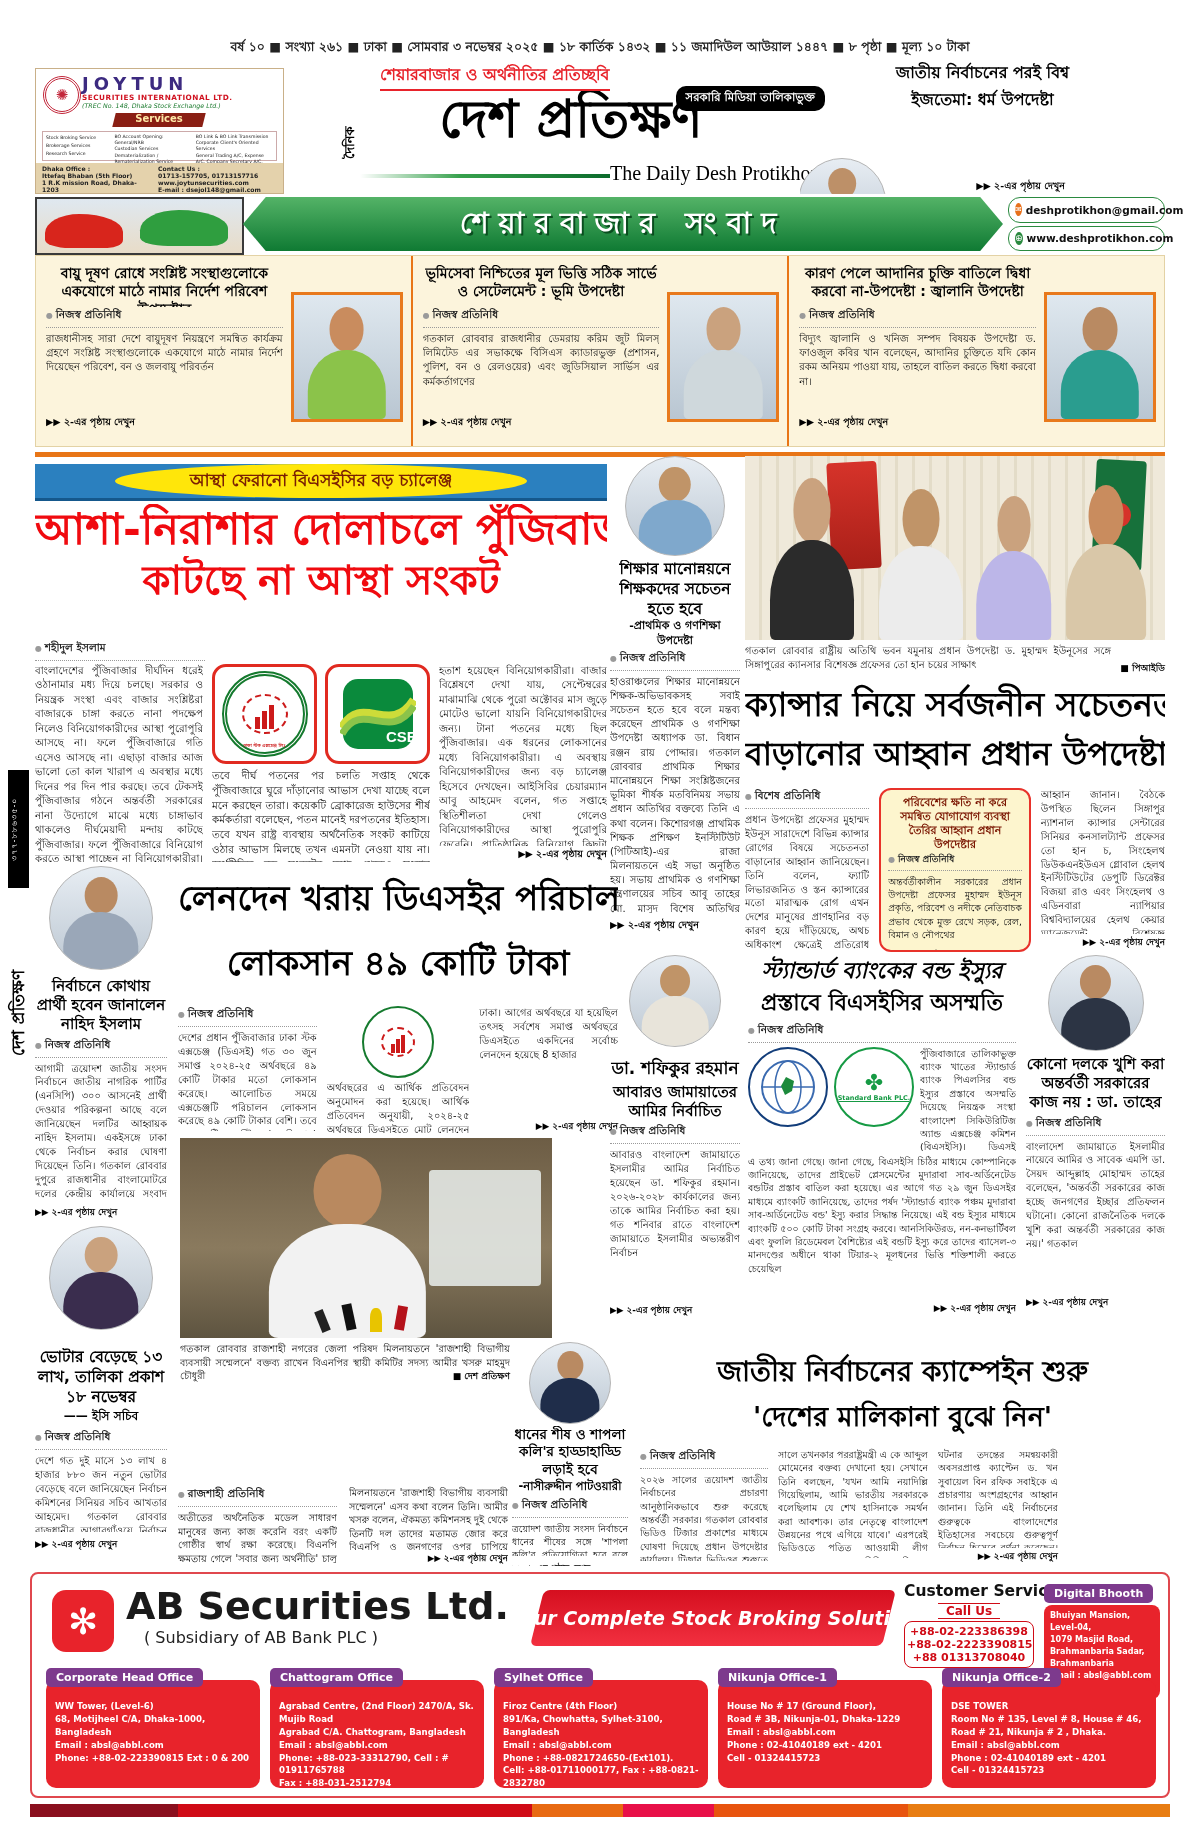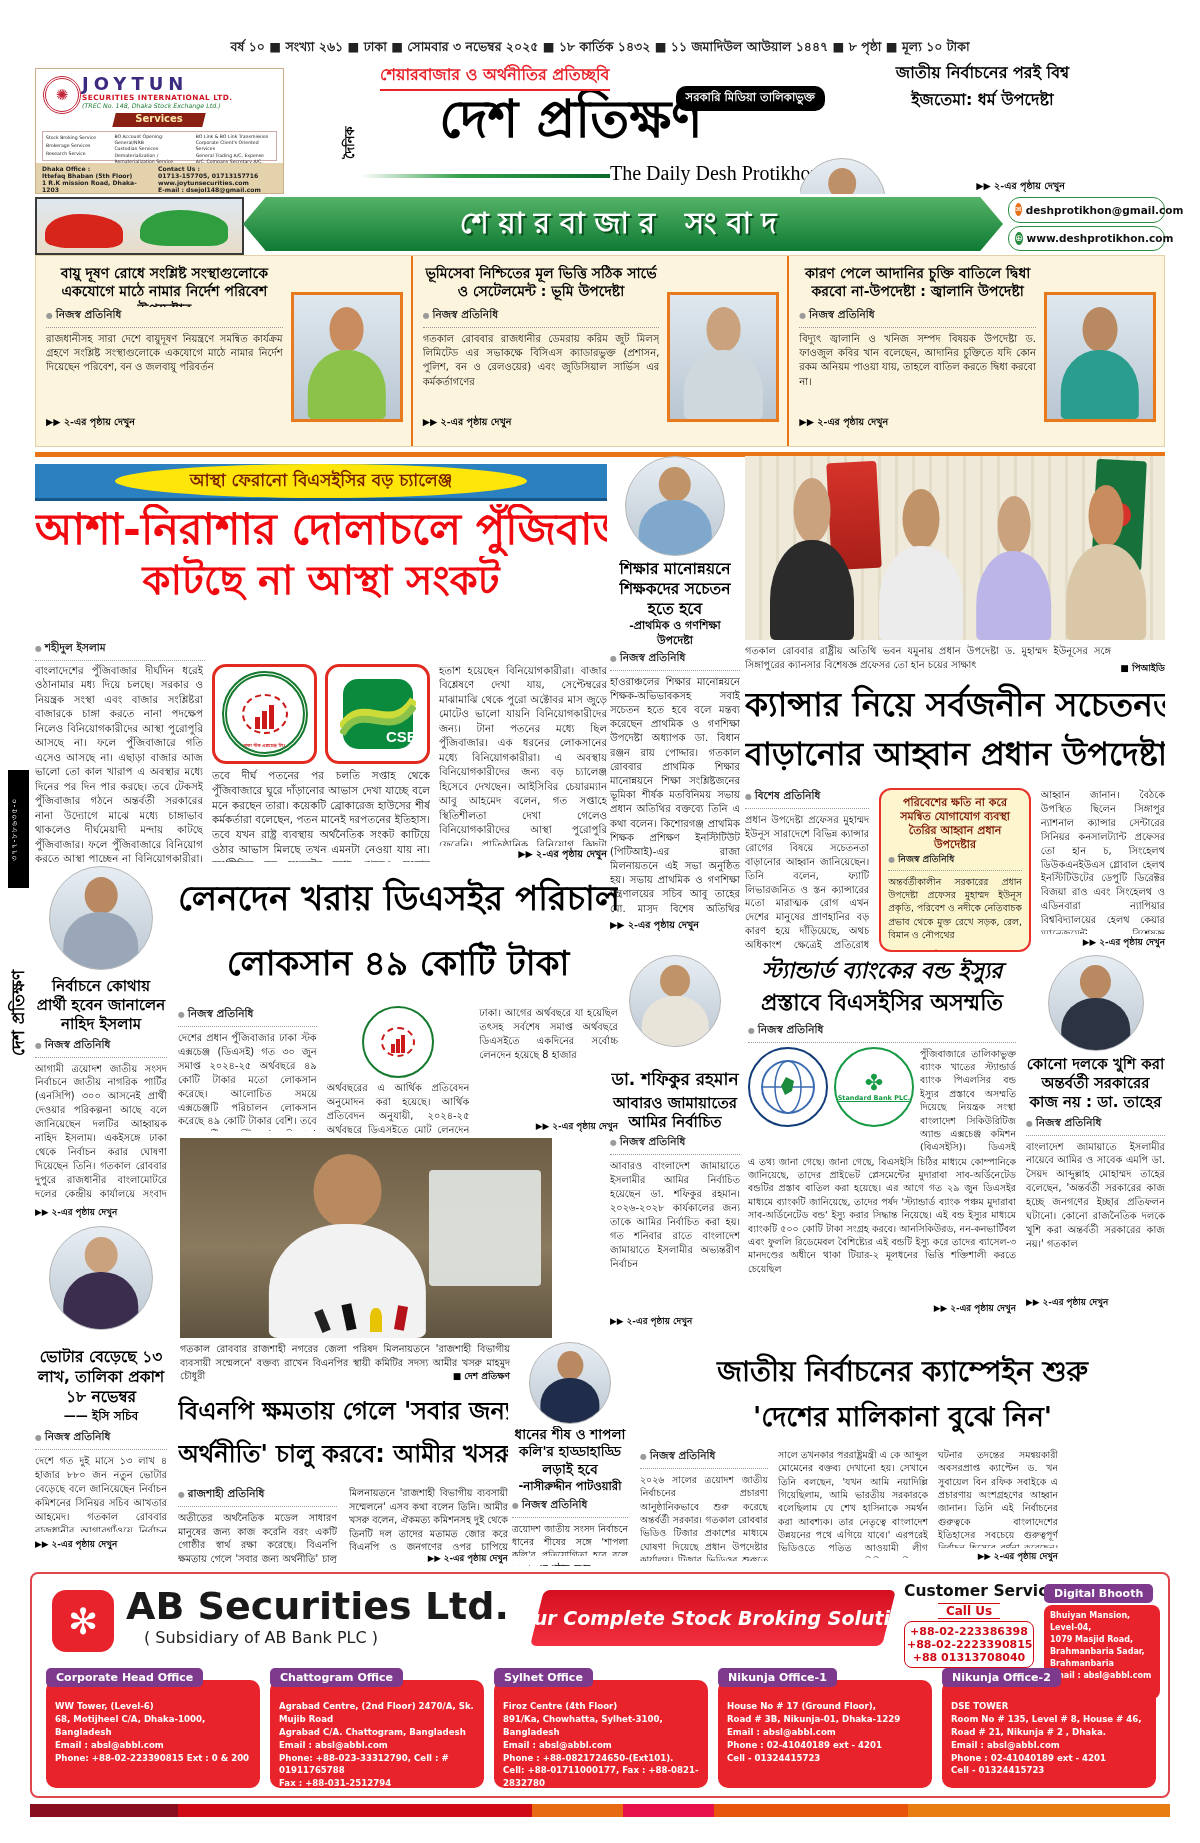--- a/index.html
+++ b/index.html
@@ -305,21 +305,21 @@
   </div>
   <div class="a" style="left:180px;top:1342px;width:330px;height:42px;">
     <div class="j" style="font-size:9.6px;height:40px;">গতকাল রোববার রাজশাহী নগরের জেলা পরিষদ মিলনায়তনে 'রাজশাহী বিভাগীয় ব্যবসায়ী সম্মেলনে' বক্তব্য রাখেন বিএনপির স্থায়ী কমিটির সদস্য আমীর খসরু মাহমুদ চৌধুরী</div>
     <span class="cnt" style="position:absolute;right:0;bottom:0;font-size:9px;">■ দেশ প্রতিক্ষণ</span>
   </div>
 
   <div class="a clip" style="left:610px;top:955px;width:130px;height:390px;">
     <div class="circ" style="width:90px;height:90px;margin:0 auto;">
         <span class="sil" style="--skin:#c09468;--cloth:#e8e4da;"></span>
       </div>
-    <div class="hd" style="font-size:17px;margin-top:19px;">ডা. শফিকুর রহমান</div>
+    <div class="hd" style="font-size:17px;margin-top:8px;">ডা. শফিকুর রহমান</div>
     <div class="hw" style="font-size:15px;">আবারও জামায়াতের আমির নির্বাচিত</div>
     <div class="byl" style="margin-top:2px;">নিজস্ব প্রতিনিধি</div>
     <div class="dot"></div>
     <div class="j" style="height:150px;font-size:9.8px;">আবারও বাংলাদেশ জামায়াতে ইসলামীর আমির নির্বাচিত হয়েছেন ডা. শফিকুর রহমান। ২০২৬-২০২৮ কার্যকালের জন্য তাকে আমির নির্বাচিত করা হয়। গত শনিবার রাতে বাংলাদেশ জামায়াতে ইসলামীর অভ্যন্তরীণ নির্বাচন</div>
     <span class="cnt" style="font-size:8.8px;">▶▶ ২-এর পৃষ্ঠায় দেখুন</span>
   </div>
 
   <div class="a clip" style="left:748px;top:955px;width:268px;height:390px;">
     <div class="hd" style="font-size:22px;line-height:1.45;font-style:italic;">স্ট্যান্ডার্ড ব্যাংকের বন্ড ইস্যুর</div>
     <div class="hd" style="font-size:22px;line-height:1.45;">প্রস্তাবে বিএসইসির অসম্মতি</div>
@@ -357,24 +357,20 @@
 
   <div class="a clip" style="left:35px;top:1348px;width:132px;height:218px;">
     <div class="hw" style="font-size:15.5px;">ভোটার বেড়েছে ১৩ লাখ, তালিকা প্রকাশ ১৮ নভেম্বর</div>
     <div class="hd" style="font-size:12px;">—— ইসি সচিব</div>
     <div class="byl" style="margin-top:2px;">নিজস্ব প্রতিনিধি</div>
     <div class="dot"></div>
     <div class="j" style="height:78px;font-size:9.8px;">দেশে গত দুই মাসে ১৩ লাখ ৪ হাজার ৮৮০ জন নতুন ভোটার বেড়েছে বলে জানিয়েছেন নির্বাচন কমিশনের সিনিয়র সচিব আখতার আহমেদ। গতকাল রোববার রাজধানীর আগারগাঁওয়ে নির্বাচন ভবনে নিজ</div>
     <span class="cnt" style="font-size:8.8px;">▶▶ ২-এর পৃষ্ঠায় দেখুন</span>
   </div>
 
-  <div class="a" style="left:178px;top:1390px;width:330px;height:92px;">
-    <div class="hd" style="font-size:24px;line-height:1.8;">বিএনপি ক্ষমতায় গেলে 'সবার জন্য</div>
-    <div class="hd" style="font-size:24px;line-height:1.8;">অর্থনীতি' চালু করবে: আমীর খসরু</div>
-  </div>
   <div class="a clip" style="left:178px;top:1486px;width:330px;height:80px;display:flex;gap:12px;">
     <div style="flex:1;">
       <div class="byl">রাজশাহী প্রতিনিধি</div>
       <div class="dot"></div>
       <div class="j" style="height:52px;font-size:9.6px;">অতীতের অর্থনৈতিক মডেল সাধারণ মানুষের জন্য কাজ করেনি বরং একটি গোষ্ঠীর স্বার্থ রক্ষা করেছে। বিএনপি ক্ষমতায় গেলে 'সবার জন্য অর্থনীতি' চালু করবে, যাতে উন্নয়নের সুফল সবাই পায় বলে জানিয়েছেন দলটির স্থায়ী কমিটির সদস্য আমীর খসরু মাহমুদ চৌধুরী। গতকাল রোববার দুপুরে রাজশাহী নগরের জেলা পরিষদ</div>
     </div>
     <div style="flex:1;position:relative;">
       <div class="j" style="height:64px;font-size:9.6px;">মিলনায়তনে 'রাজশাহী বিভাগীয় ব্যবসায়ী সম্মেলনে' এসব কথা বলেন তিনি। আমীর খসরু বলেন, ঐকমত্য কমিশনসহ দুই থেকে তিনটি দল তাদের মতামত জোর করে বিএনপি ও জনগণের ওপর চাপিয়ে দেওয়ার ষড়যন্ত্র করছে। সে ষড়যন্ত্র পরিহার করে ফেব্রুয়ারির মধ্যে নির্বাচন দিতে হবে। জনগণের সিদ্ধান্ত জনগণকেই নিতে দিন।</div>
       <span class="cnt" style="position:absolute;right:0;bottom:0;font-size:8.6px;">▶▶ ২-এর পৃষ্ঠায় দেখুন</span>
     </div>

